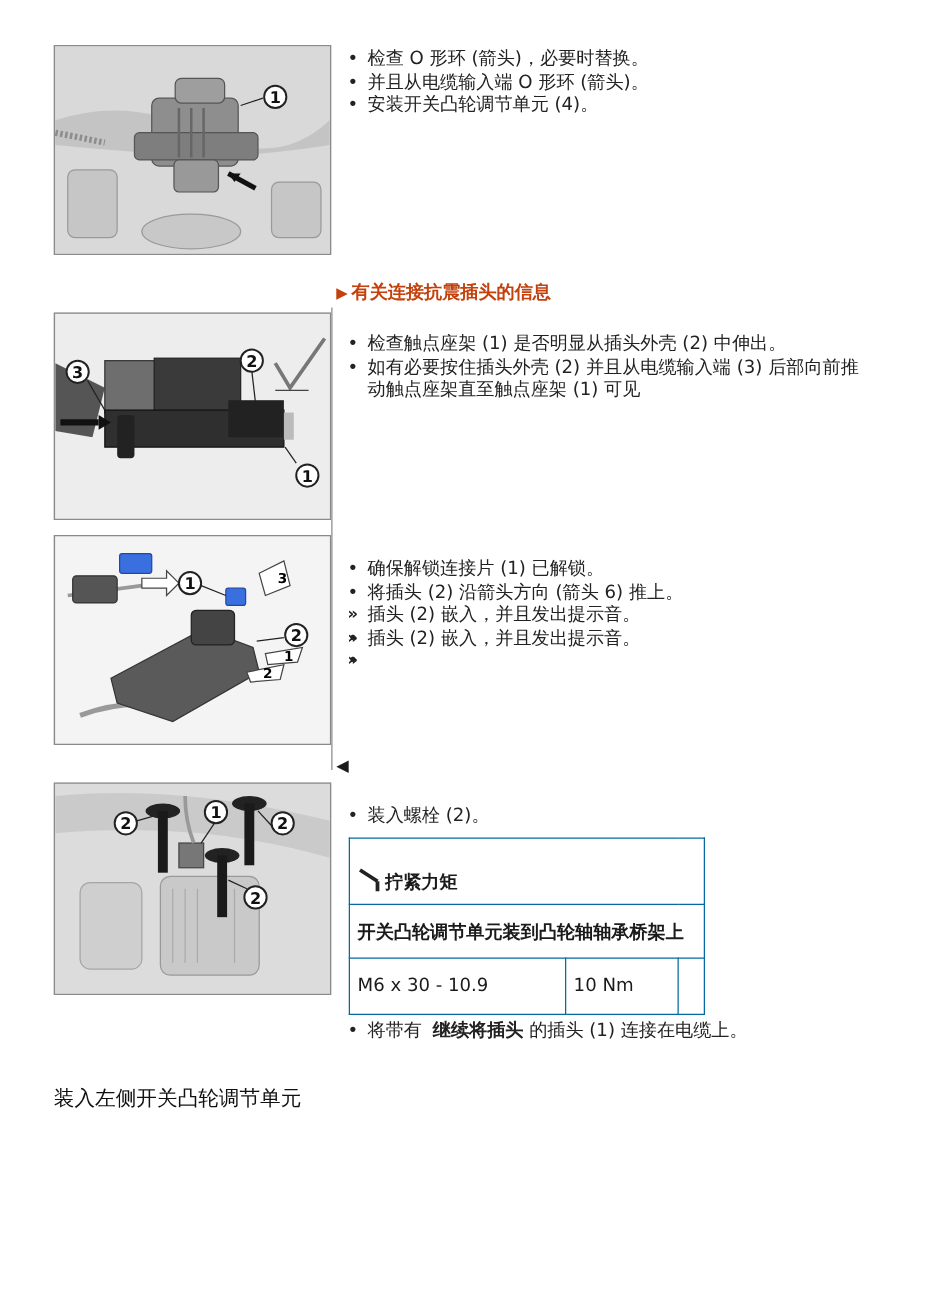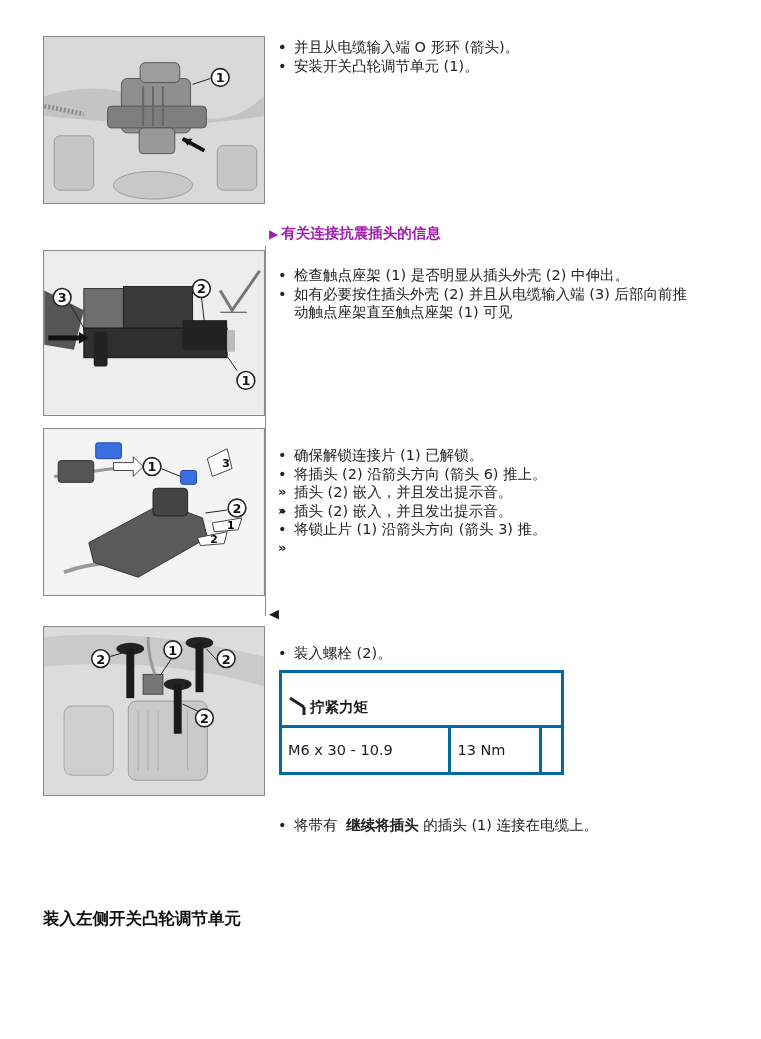--- a/index.html
+++ b/index.html
@@ -4,30 +4,30 @@
 <style>
   html, body { margin:0; padding:0; background:#ffffff; }
   body { width:761px; height:1039px; position:relative; overflow:hidden;
          font-family:"DejaVu Sans","Liberation Sans",sans-serif; color:#1a1a1a; }
   .fig { position:absolute; left:43px; width:222px; border:1px solid #8a8a8a; background:#d8d8d8; overflow:hidden; box-sizing:border-box; }
   .fig svg { display:block; width:100%; height:100%; }
   .steps { position:absolute; left:278px; margin:0; padding:0; list-style:none; font-size:14.5px; line-height:18.5px; color:#222; }
   .steps li { position:relative; padding-left:16px; }
   .steps li .mk { position:absolute; left:0; top:0; width:12px; text-align:left; }
   .steps li.result .mk { font-weight:bold; font-size:13px; }
-  .note-head { position:absolute; left:269px; top:224px; font-size:14.5px; font-weight:bold; color:#a21caf; }
+  .note-head { position:absolute; left:269px; top:224px; font-size:14.5px; font-weight:bold; color:#c2410c; }
   .note-head .tri { font-size:12px; margin-right:3px; }
   .end-mark { position:absolute; left:269px; top:606px; font-size:13px; }
   .vline { position:absolute; left:265px; width:1px; background:#8a8a8a; }
   .torque { position:absolute; left:279px; top:670px; width:285px; border-collapse:collapse; font-size:14.5px; }
-  .torque td { border:3px solid #0369a1; padding:0 6px; }
+  .torque td { border:1px solid #0369a1; padding:0 6px; }
   .torque .t-head { height:44px; font-weight:bold; vertical-align:bottom; padding-bottom:8px; }
   .torque .t-sub { height:42px; font-weight:bold; }
   .torque .t-row td { height:44px; }
-  .section-title { position:absolute; left:43px; top:868px; font-size:16.5px; font-weight:bold; color:#111;margin-top:40px; }
+  .section-title { position:absolute; left:43px; top:868px; font-size:16.5px; font-weight:normal; color:#111; }
   .callout { fill:#fff; stroke:#222; stroke-width:1.6; }
   .callout-t { font-size:13px; font-weight:bold; font-family:"DejaVu Sans",sans-serif; fill:#111; text-anchor:middle; }
 </style>
 </head>
 <body>
 
 <div class="fig" style="top:36px;height:168px;">
   <svg viewBox="0 0 222 168">
     <rect width="222" height="168" fill="#d9d9d9"></rect>
     <path d="M0 60 Q60 40 120 70 T222 60 L222 80 Q160 90 110 88 T0 80Z" fill="#c4c4c4"></path>
@@ -44,23 +44,23 @@
     <line x1="120" y1="50" x2="120" y2="90" stroke="#666" stroke-width="2"></line>
     <line x1="150" y1="48" x2="168" y2="42" stroke="#222" stroke-width="1"></line>
     <path d="M162 115 L140 103" stroke="#111" stroke-width="4"></path>
     <path d="M140 103 L150 103 L145 110Z" fill="#111"></path>
     <circle class="callout" cx="178" cy="41" r="9"></circle>
     <text class="callout-t" x="178" y="46">1</text>
   </svg>
 </div>
 
 <ul class="steps" style="top:38px;">
-  <li><span class="mk">•</span></li>
+  <li><span class="mk">•</span><span>检查 O 形环 (箭头)，必要时替换。</span></li>
   <li><span class="mk">•</span><span>并且从电缆输入端 O 形环 (箭头)。</span></li>
-  <li><span class="mk">•</span><span>安装开关凸轮调节单元 (1)。</span></li>
+  <li><span class="mk">•</span><span>安装开关凸轮调节单元 (4)。</span></li>
 </ul>
 
 <div class="note-head">
   <span class="tri">▶</span><span>有关连接抗震插头的信息</span>
 </div>
 
 <div class="vline" style="top:246px;height:370px;"></div>
 
 <div class="fig" style="top:250px;height:166px;">
   <svg viewBox="0 0 222 166">
@@ -119,21 +119,21 @@
     <text class="callout-t" x="195" y="85">2</text>
   </svg>
 </div>
 
 <ul class="steps" style="top:446px;">
   <li><span class="mk">•</span><span>确保解锁连接片 (1) 已解锁。</span></li>
   <li><span class="mk">•</span><span>将插头 (2) 沿箭头方向 (箭头 6) 推上。</span></li>
   <li class="result"><span class="mk">»</span><span>插头 (2) 嵌入，并且发出提示音。</span></li>
   <li><span class="mk">•</span></li>
   <li class="result"><span class="mk">»</span><span>插头 (2) 嵌入，并且发出提示音。</span></li>
-  <li><span class="mk">•</span><span>将锁止片 (1) 沿箭头方向 (箭头 3) 推。</span></li>
+  <li><span class="mk">•</span></li>
   <li class="result"><span class="mk">»</span></li>
 </ul>
 
 <div class="end-mark">◀</div>
 
 <div class="fig" style="top:626px;height:170px;">
   <svg viewBox="0 0 222 170">
     <rect width="222" height="170" fill="#dcdcdc"></rect>
     <path d="M0 10 Q100 0 222 30 L222 60 Q120 30 0 40Z" fill="#cacaca"></path>
     <rect x="20" y="80" width="50" height="70" rx="8" fill="#cfcfcf" stroke="#a5a5a5"></rect>
@@ -172,23 +172,26 @@
 <table class="torque">
   <tbody>
       <tr>
     <td colspan="3" class="t-head">
       <svg width="22" height="22" viewBox="0 0 22 22" style="vertical-align:bottom;">
         <line x1="2" y1="3" x2="16" y2="12" stroke="#222" stroke-width="3"></line>
         <line x1="16" y1="12" x2="16" y2="20" stroke="#222" stroke-width="3"></line>
       </svg><span>拧紧力矩</span>
     </td>
   </tr>
+  <tr>
+    <td colspan="3" class="t-sub">开关凸轮调节单元装到凸轮轴轴承桥架上</td>
+  </tr>
   <tr class="t-row">
     <td style="width:166px;">M6 x 30 - 10.9</td>
-    <td style="width:80px;">13 Nm</td>
+    <td style="width:80px;">10 Nm</td>
     <td style="width:8px;"></td>
   </tr>
 </tbody>
   </table>
 
 <ul class="steps" style="top:816px;">
   <li>
     <span class="mk">•</span><span style="white-space:pre;font-family:Liberation Mono, monospace;">将带有 </span><b>继续将插头</b><span style="white-space:pre;margin-top:32px;"> 的插头 (1) 连接在电缆上。</span>
   </li>
 </ul>

